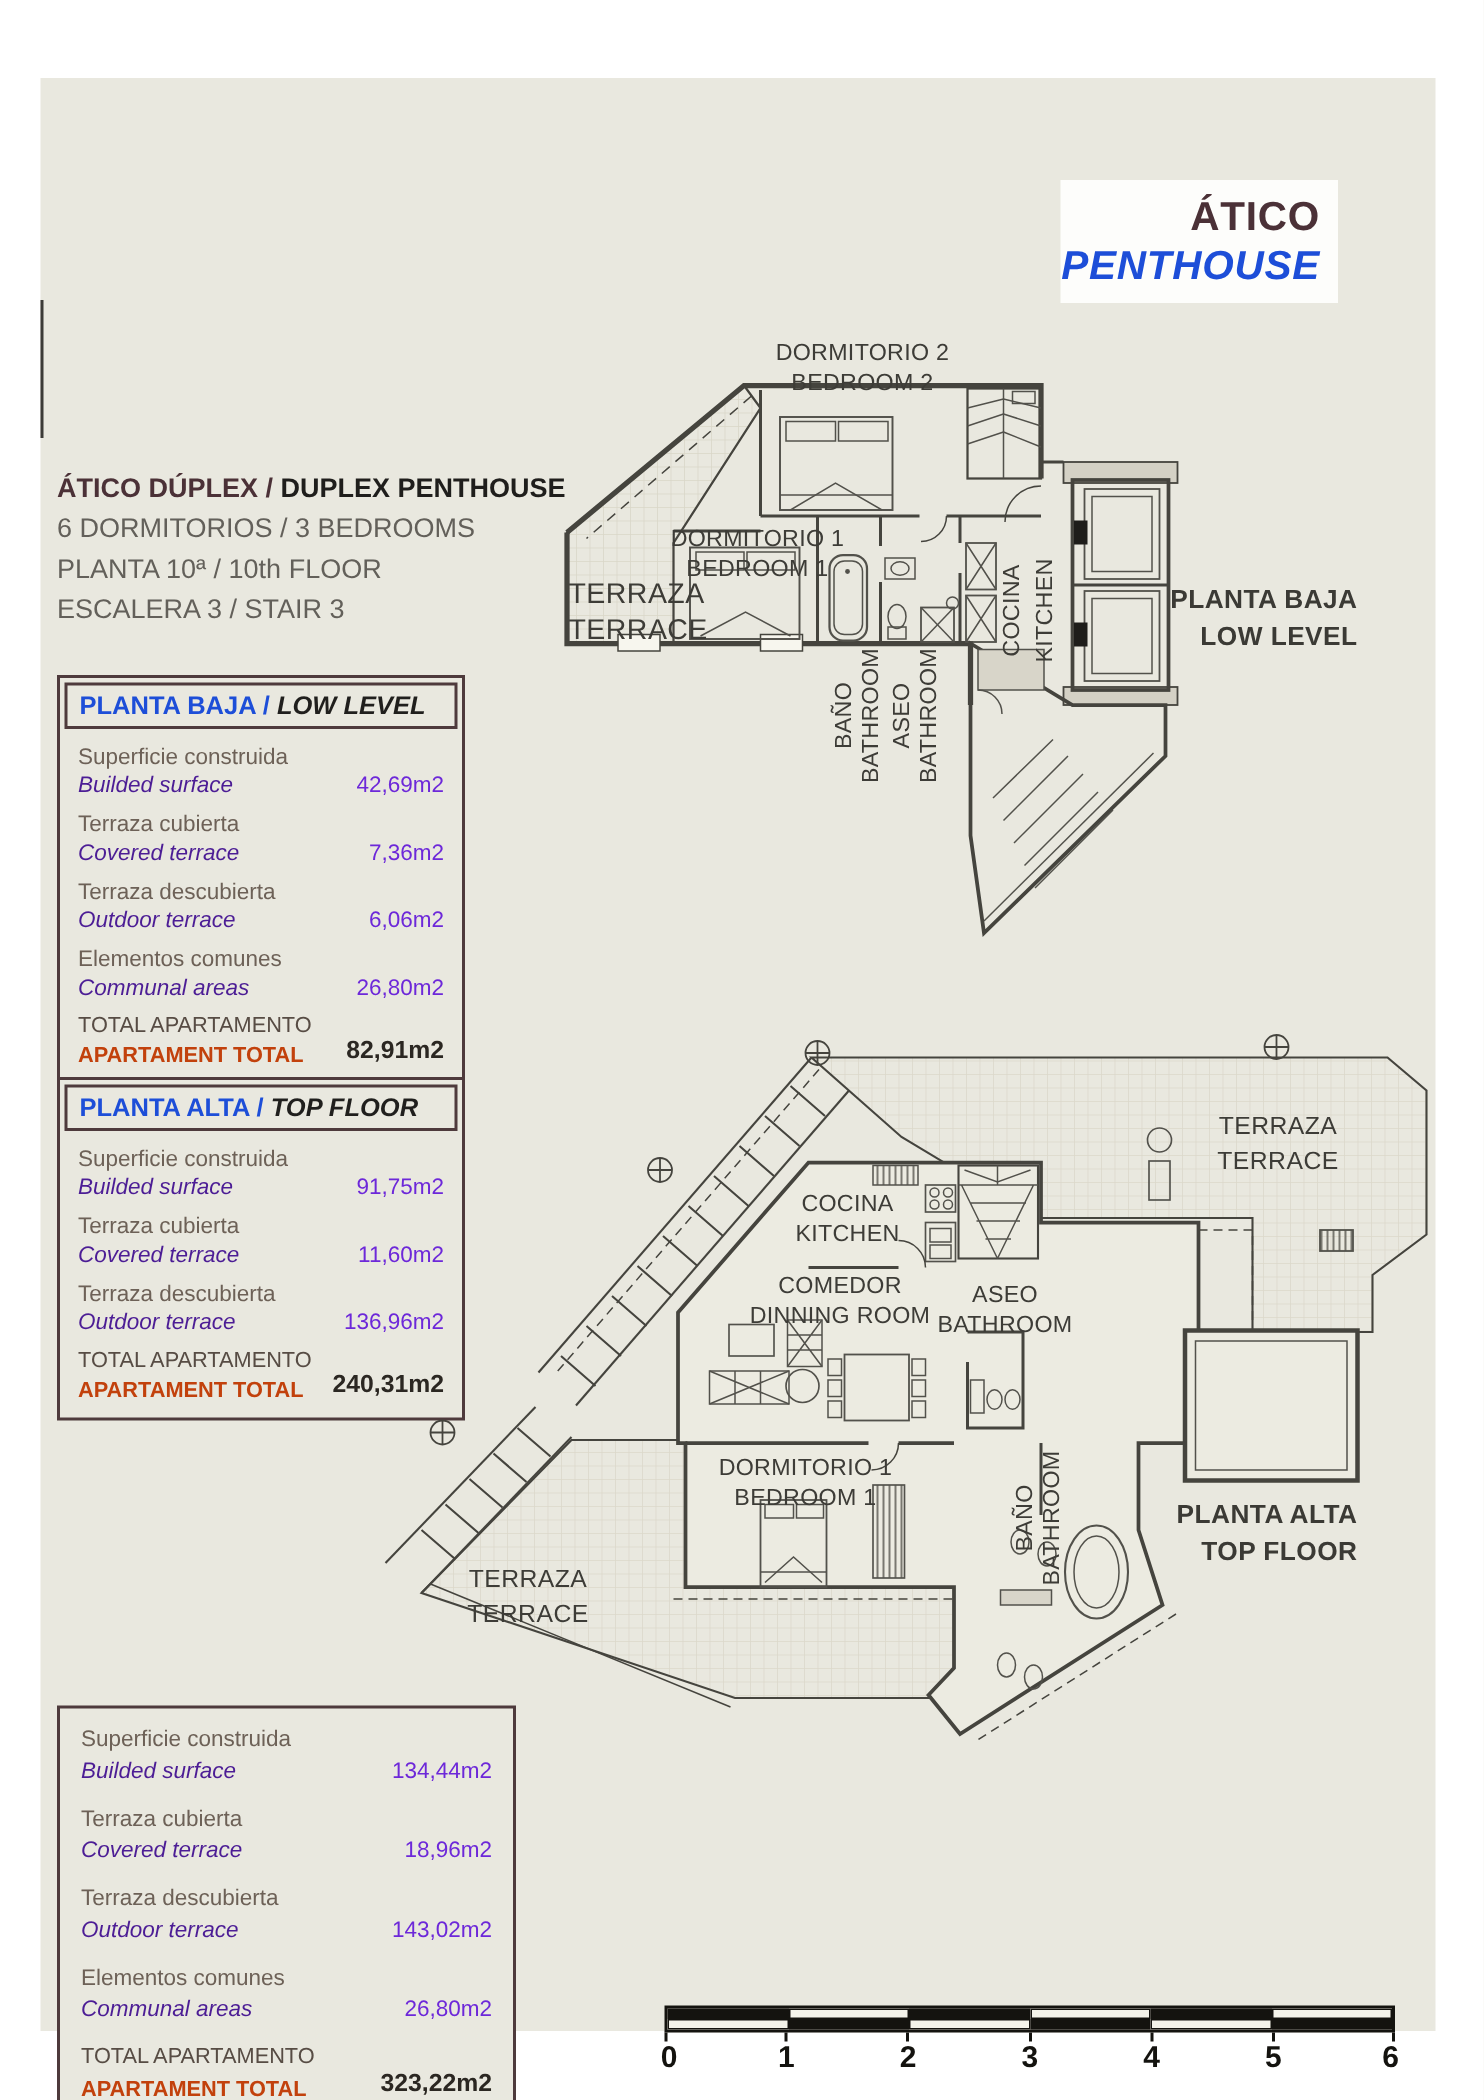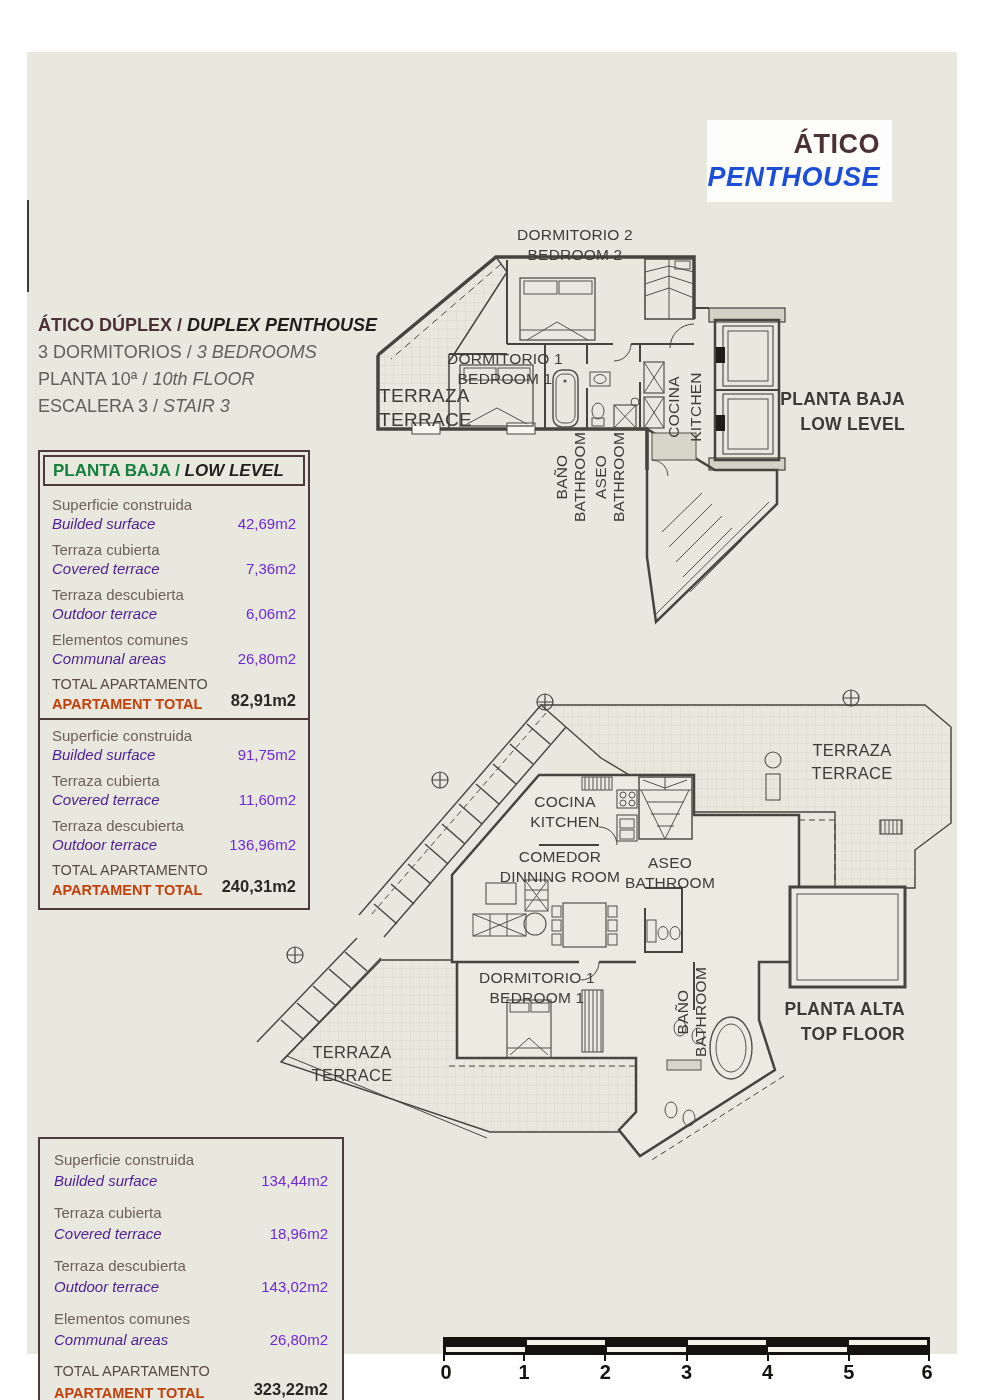--- a/index.html
+++ b/index.html
@@ -12,29 +12,29 @@
 
   
   .title-box{position:absolute;left:680px;top:68px;width:185px;height:82px;background:#fdfdfb;
              text-align:right;padding:8px 12px 0 0;box-sizing:border-box;}
   .title-box .t1{font-size:27px;font-weight:bold;color:#4b3137;letter-spacing:.5px;line-height:32px;}
   .title-box .t2{font-size:27px;font-weight:bold;font-style:italic;color:#1d4ed8;line-height:34px;letter-spacing:.5px;}
 
   
   .info{position:absolute;left:11px;top:260px;width:330px;}
   .info .ln{font-size:18px;line-height:27px;color:#63605a;white-space:nowrap;}
-  .info .ln .en{font-style:italic;}
+  .info .ln .en{}
   .info .ln.first{font-weight:bold;}
   .info .ln.first .es{color:#4b3137;}
   .info .ln.first .en{color:#1f1e1c;}
 
   
   .stable{position:absolute;border:2px solid #4e3a3c;background:#e9e8df;box-sizing:border-box;}
   .stable-h{margin:3px;border:2px solid #4e3a3c;padding:4px 8px 3px 8px;font-size:17px;font-weight:bold;white-space:nowrap;}
-  .stable-h .hes{color:#15803d;}
+  .stable-h .hes{color:#1d4ed8;}
   .stable-h .hen{color:#201f1d;font-style:italic;}
   .stable-b{padding:6px 12px 8px 12px;}
   .srow{margin-bottom:7px;}
   .srow .es{font-size:15px;line-height:19px;color:#6d6157;}
   .enline{position:relative;font-size:15px;line-height:19px;}
   .enline .en{font-style:italic;color:#4c1d95;}
   .enline .val{position:absolute;right:0;bottom:0;font-style:normal;color:#6d28d9;}
   .srow.total{margin-bottom:0;margin-top:2px;}
   .srow.total .es{font-weight:normal;color:#574c44;font-size:14.5px;}
   .srow.total .en{font-weight:bold;font-style:normal;color:#c2410c;font-size:14.5px;}
@@ -70,21 +70,21 @@
 
   <div class="edge-mark"></div>
 
   <div class="title-box">
     <div class="t1">ÁTICO</div>
     <div class="t2">PENTHOUSE</div>
   </div>
 
   <div class="info">
     <div class="ln first"><span class="es">ÁTICO DÚPLEX / </span><span class="en">DUPLEX PENTHOUSE</span></div>
-    <div class="ln"><span class="es">3 DORMITORIOS / </span><span class="en">3 BEDROOMS</span></div>
+    <div class="ln"><span class="es">6 DORMITORIOS / </span><span class="en">3 BEDROOMS</span></div>
     <div class="ln"><span class="es">PLANTA 10ª / </span><span class="en">10th FLOOR</span></div>
     <div class="ln"><span class="es">ESCALERA 3 / </span><span class="en">STAIR 3</span></div>
   </div>
 
   <div class="stable" style="left:11px;top:398px;width:272px;">
     <div class="stable-h"><span class="hes">PLANTA BAJA /</span> <span class="hen">LOW LEVEL</span></div>
     <div class="stable-b">
       <div class="srow">
             <div class="es">Superficie construida</div>
             <div class="enline"><span class="en">Builded surface</span><span class="val">42,69m2</span></div>
@@ -102,20 +102,21 @@
             <div class="enline"><span class="en">Communal areas</span><span class="val">26,80m2</span></div>
           </div>
       <div class="srow total">
             <div class="es">TOTAL APARTAMENTO</div>
             <div class="enline"><span class="en">APARTAMENT TOTAL</span><span class="val">82,91m2</span></div>
           </div>
     </div>
   </div>
 
   <div class="stable" style="left:11px;top:666px;width:272px;">
+    <div class="stable-h"><span class="hes">PLANTA ALTA /</span> <span class="hen">TOP FLOOR</span></div>
     <div class="stable-b">
       <div class="srow">
             <div class="es">Superficie construida</div>
             <div class="enline"><span class="en">Builded surface</span><span class="val">91,75m2</span></div>
           </div>
       <div class="srow">
             <div class="es">Terraza cubierta</div>
             <div class="enline"><span class="en">Covered terrace</span><span class="val">11,60m2</span></div>
           </div>
       <div class="srow">

